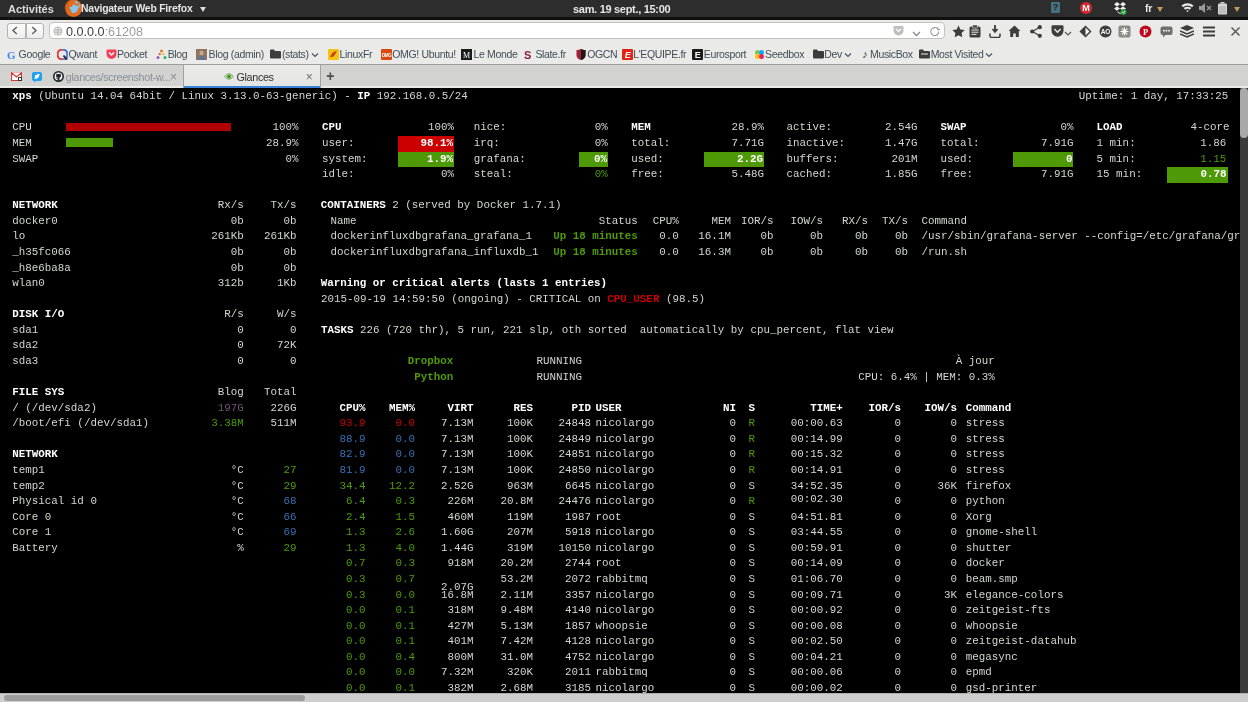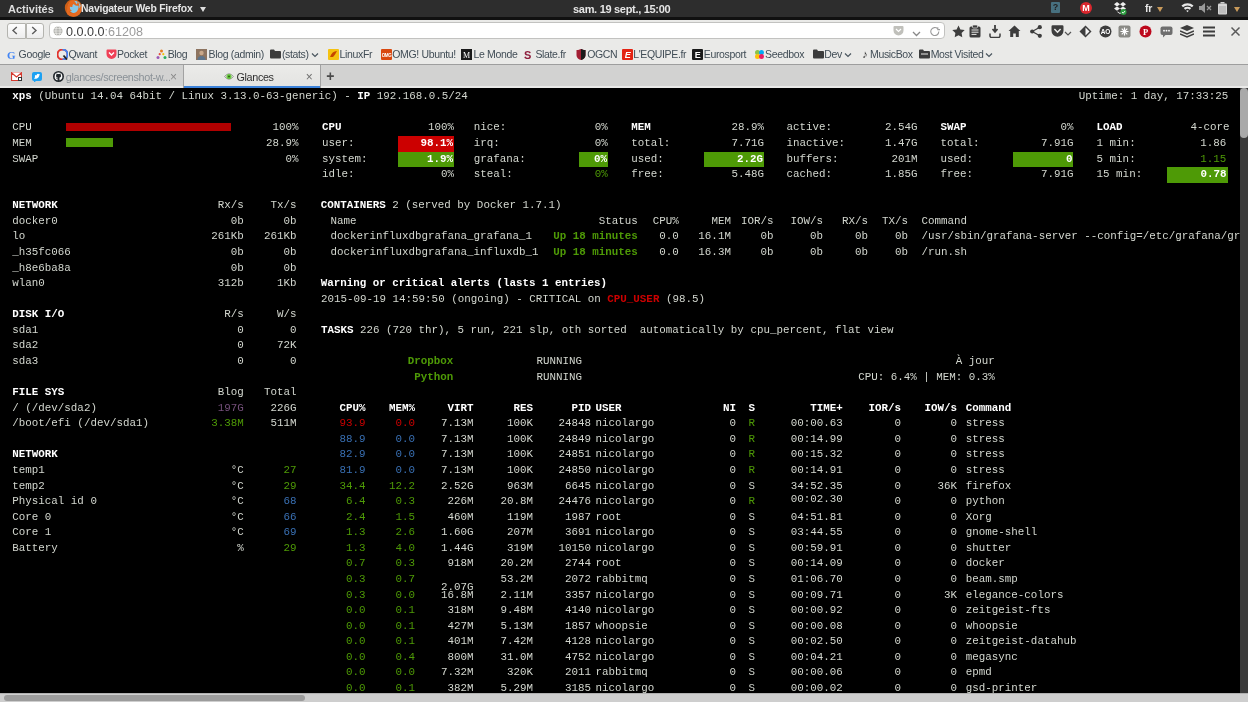--- a/index.html
+++ b/index.html
@@ -540,21 +540,21 @@
 <span style="right:512px;top:421.69px">0</span>
 <span style="left:748.4px;top:421.69px">S</span>
 <span style="right:405.20000000000005px;top:421.69px">04:51.81</span>
 <span style="right:347px;top:421.69px">0</span>
 <span style="right:291px;top:421.69px">0</span>
 <span style="left:965.8px;top:421.69px">Xorg</span>
 <span class="g" style="right:882.5px;top:437.26px">1.3</span>
 <span class="g" style="right:833px;top:437.26px">2.6</span>
 <span style="right:774.5px;top:437.26px">1.60G</span>
 <span style="right:715px;top:437.26px">207M</span>
-<span style="right:657px;top:437.26px">3691</span>
+<span style="right:657px;top:437.26px">5918</span>
 <span style="left:595.6px;top:437.26px">nicolargo</span>
 <span style="right:512px;top:437.26px">0</span>
 <span style="left:748.4px;top:437.26px">S</span>
 <span style="right:405.20000000000005px;top:437.26px">03:44.55</span>
 <span style="right:347px;top:437.26px">0</span>
 <span style="right:291px;top:437.26px">0</span>
 <span style="left:965.8px;top:437.26px">gnome-shell</span>
 <span class="g" style="right:882.5px;top:452.83px">1.3</span>
 <span class="g" style="right:833px;top:452.83px">4.0</span>
 <span style="right:774.5px;top:452.83px">1.44G</span>
@@ -659,21 +659,21 @@
 <span style="left:595.6px;top:577.39px">rabbitmq</span>
 <span style="right:512px;top:577.39px">0</span>
 <span style="left:748.4px;top:577.39px">S</span>
 <span style="right:405.20000000000005px;top:577.39px">00:00.06</span>
 <span style="right:347px;top:577.39px">0</span>
 <span style="right:291px;top:577.39px">0</span>
 <span style="left:965.8px;top:577.39px">epmd</span>
 <span class="g" style="right:882.5px;top:592.96px">0.0</span>
 <span class="g" style="right:833px;top:592.96px">0.1</span>
 <span style="right:774.5px;top:592.96px">382M</span>
-<span style="right:715px;top:592.96px">5.29M</span>
+<span style="right:715px;top:592.96px">2.68M</span>
 <span style="right:657px;top:592.96px">3185</span>
 <span style="left:595.6px;top:592.96px">nicolargo</span>
 <span style="right:512px;top:592.96px">0</span>
 <span style="left:748.4px;top:592.96px">S</span>
 <span style="right:405.20000000000005px;top:592.96px">00:00.02</span>
 <span style="right:347px;top:592.96px">0</span>
 <span style="right:291px;top:592.96px">0</span>
 <span style="left:965.8px;top:592.96px">gsd-printer</span>
 
   </div>

